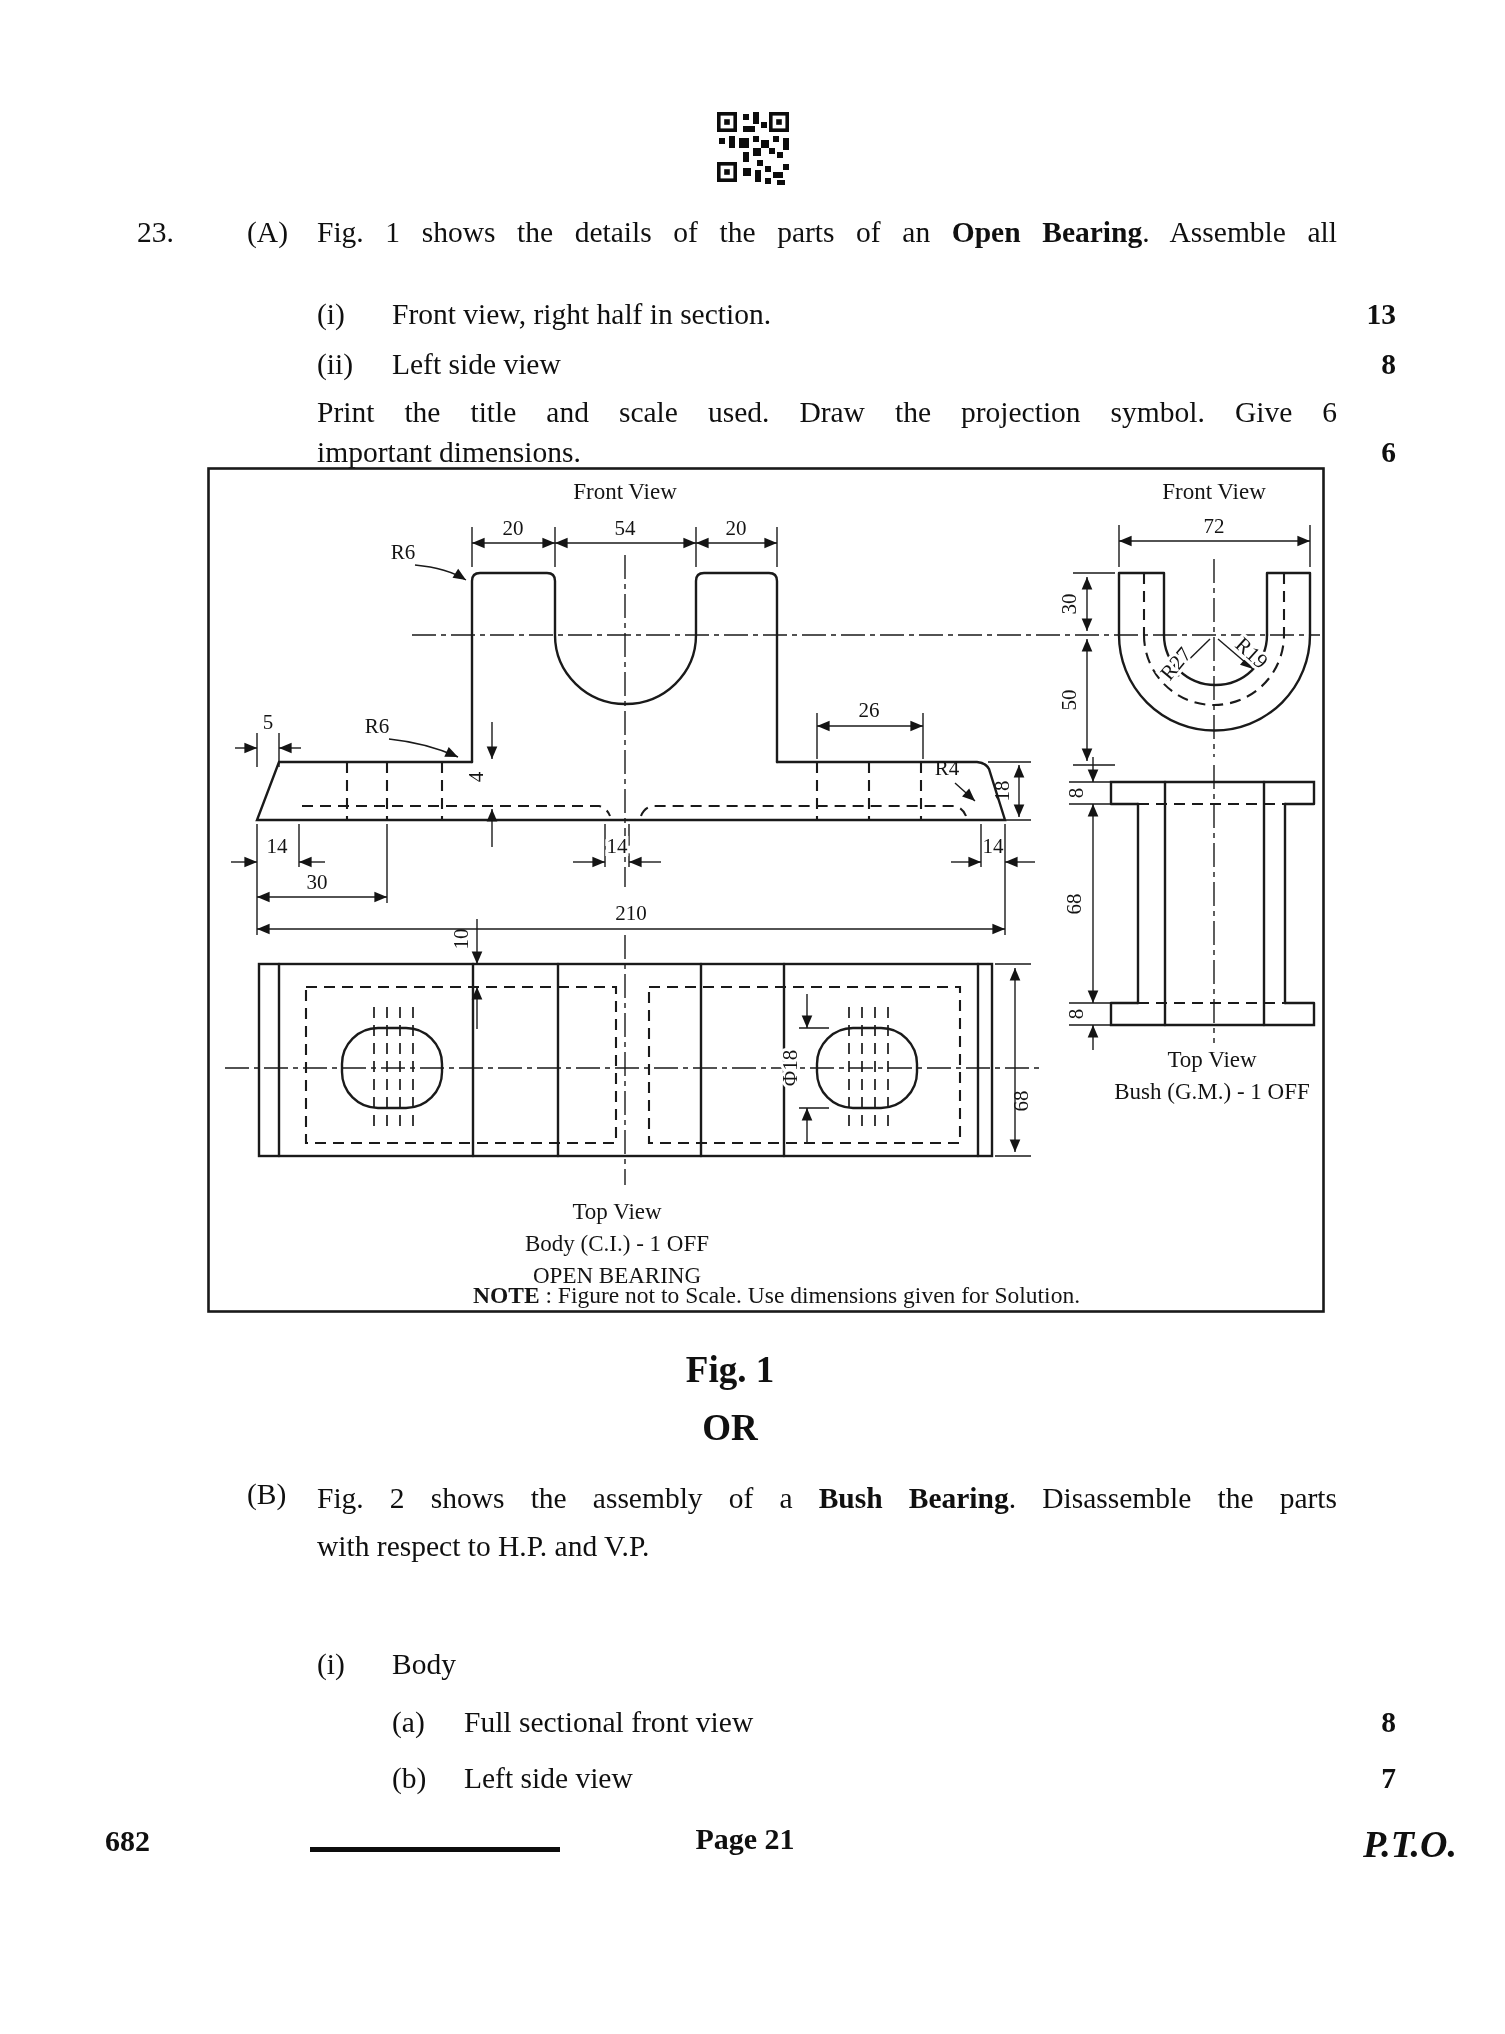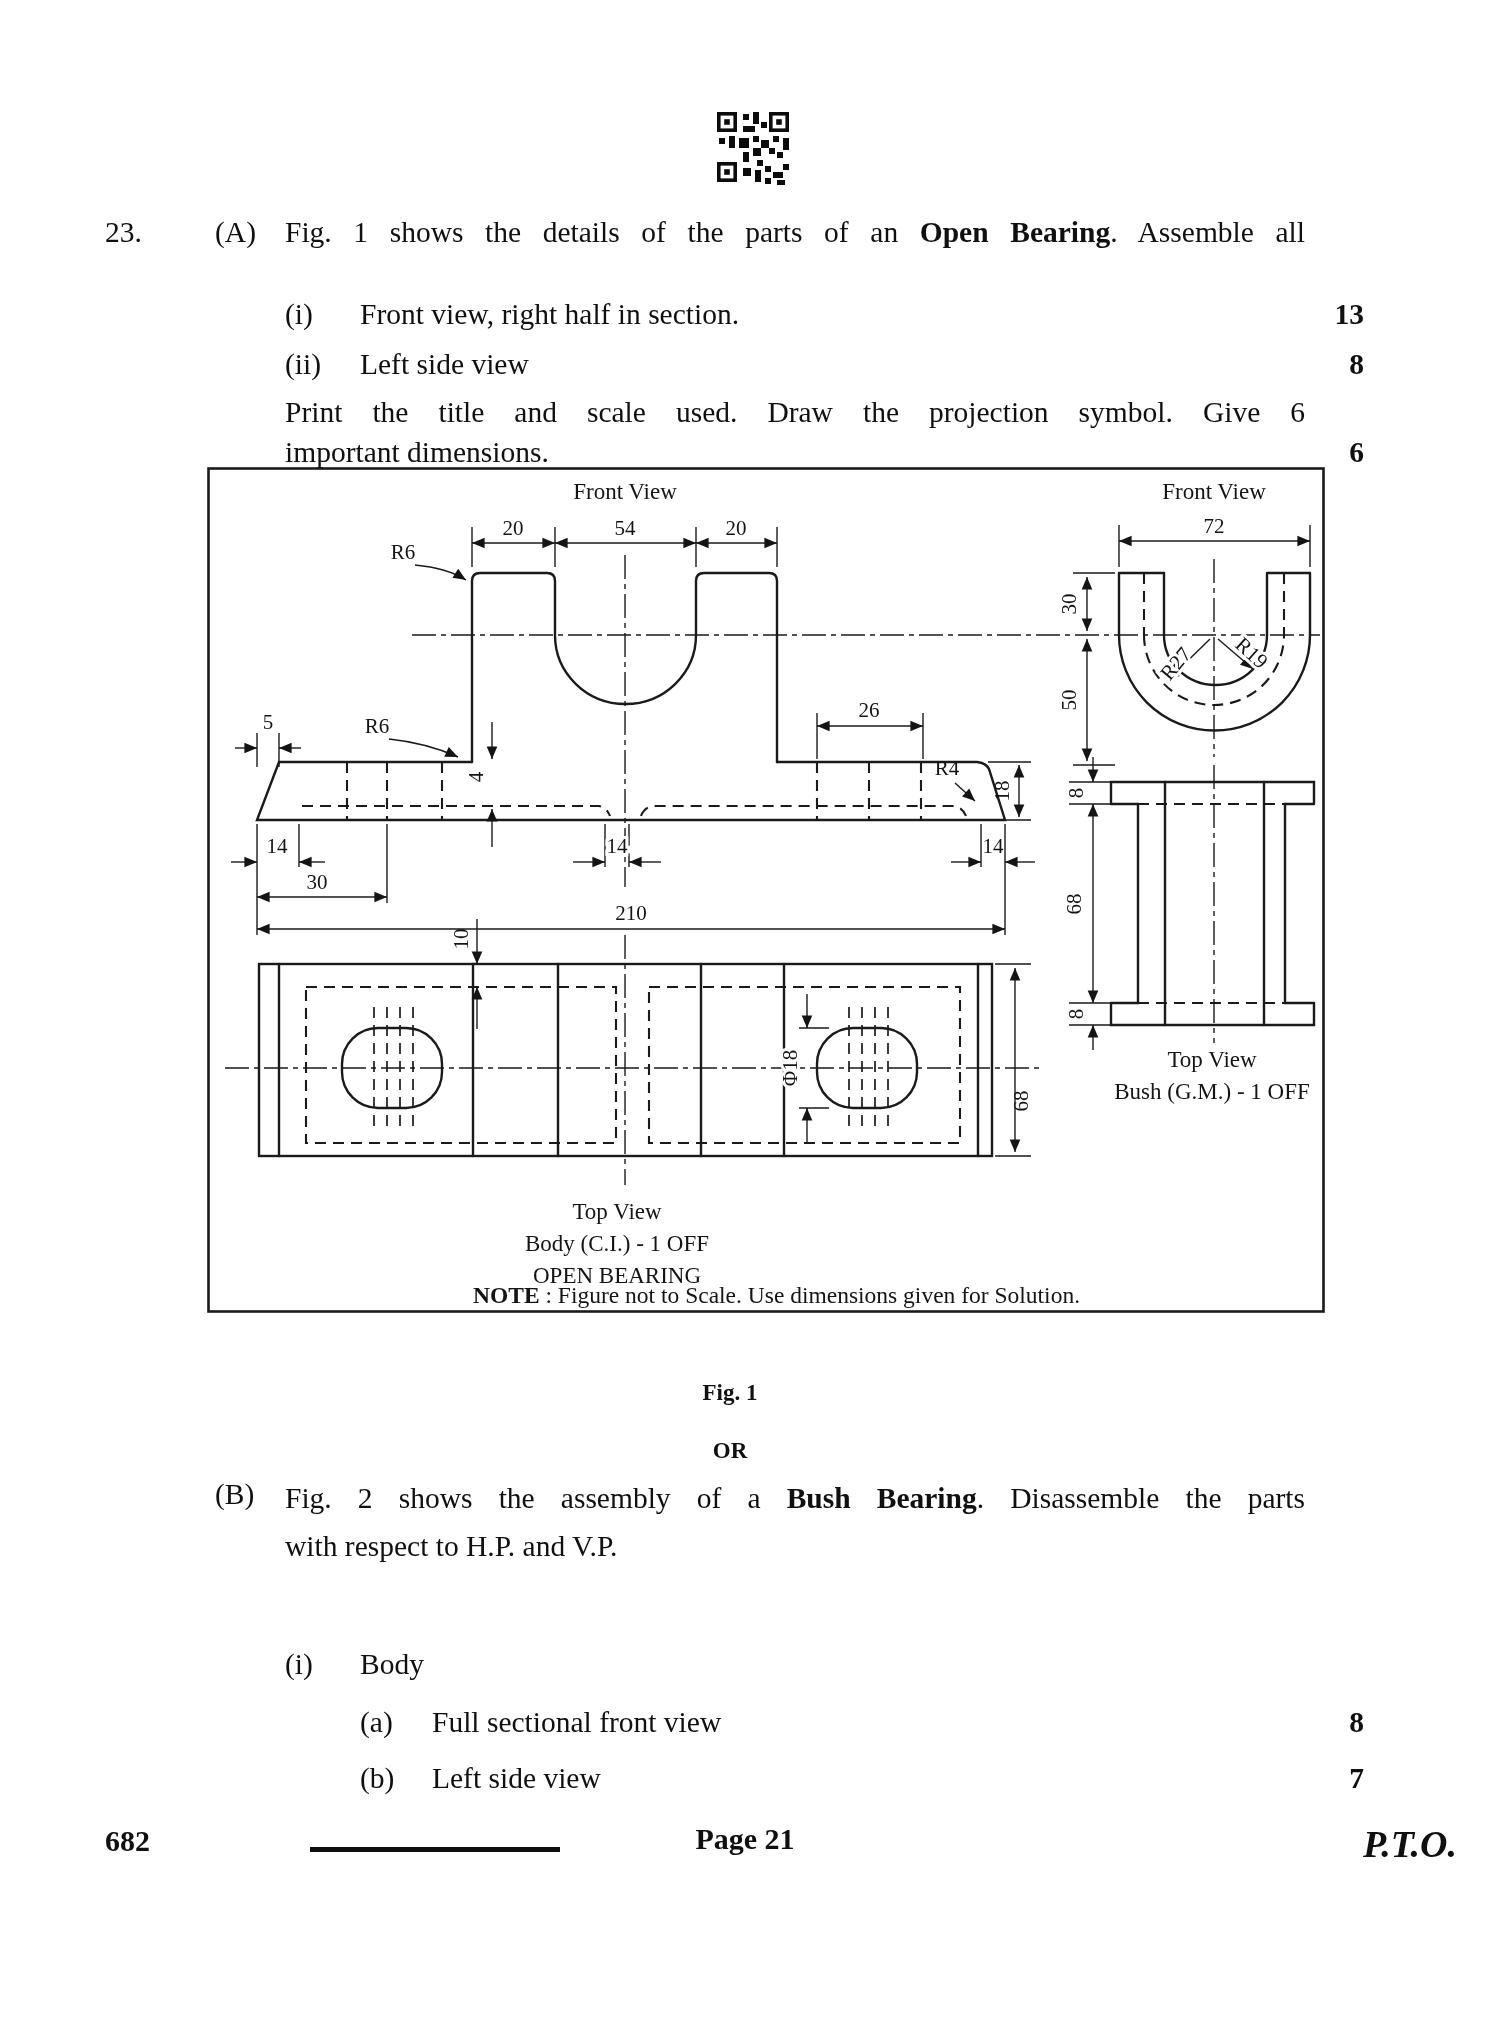--- a/index.html
+++ b/index.html
@@ -3,28 +3,28 @@
 <meta charset="utf-8">
 <style>
   html,body{margin:0;padding:0;background:#e8e8e8;}
   .page{
     position:relative; width:1505px; height:2034px; margin:0 auto;
     background:#ffffff; color:#101010;
     font-family:"Liberation Serif", serif;
     overflow:hidden;
   }
   .abs{position:absolute;}
-  .txt{font-size:29.5px; line-height:40px; color:#101010;}
+  .txt{font-size:29.5px; line-height:40px; color:#101010;margin-left:32px;}
   .just{text-align:justify; text-align-last:justify;}
   .bold{font-weight:bold;}
   .row{position:absolute;}
   .row .num{position:absolute; left:0; top:0;}
   .row .lbl{position:absolute;}
   .row .marks{position:absolute; right:0; top:0; font-weight:bold;}
-  .caption{font-weight:bold; font-size:23px; text-align:center;margin-top:32px;}
+  .caption{font-weight:bold; font-size:37px; text-align:center;}
   .footer-bold{font-weight:bold; font-size:30px;}
   .pto{font-weight:bold; font-style:italic; font-size:38px;}
   .rule{background:#0d0d0d;}
   
   .figwrap{position:absolute; left:207px; top:467px; width:1118px; height:846px;border-radius:14px;}
   .note{position:absolute; left:0; right:0; top:815px; text-align:center; font-size:23.5px; color:#141414;padding-left:21px;}
   .ln{stroke:#1a1a1a; stroke-width:2.4; fill:none; stroke-linecap:round;}
   .th{stroke:#1a1a1a; stroke-width:1.4; fill:none;}
   .hid{stroke:#1a1a1a; stroke-width:2.1; fill:none; stroke-dasharray:11 7;}
   .cl{stroke:#1a1a1a; stroke-width:1.4; fill:none; stroke-dasharray:24 5 5 5;}

